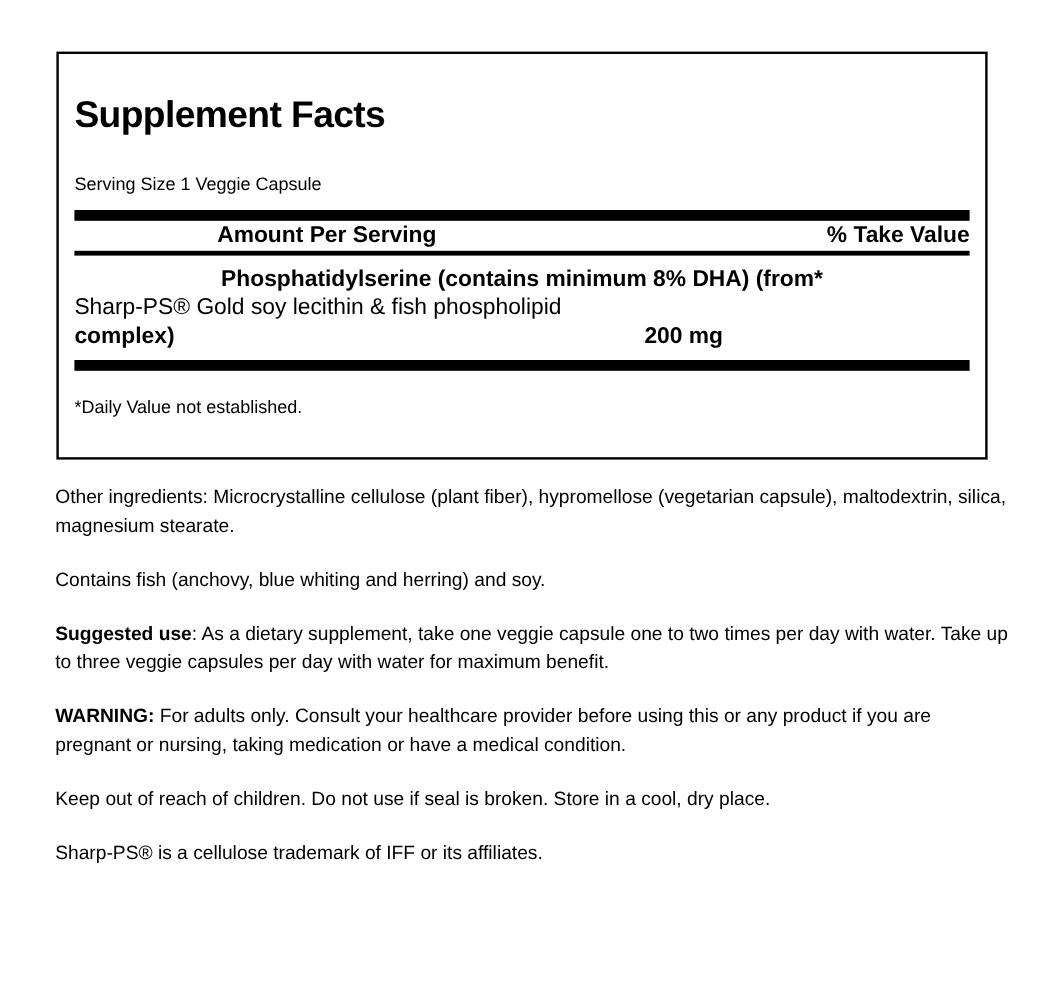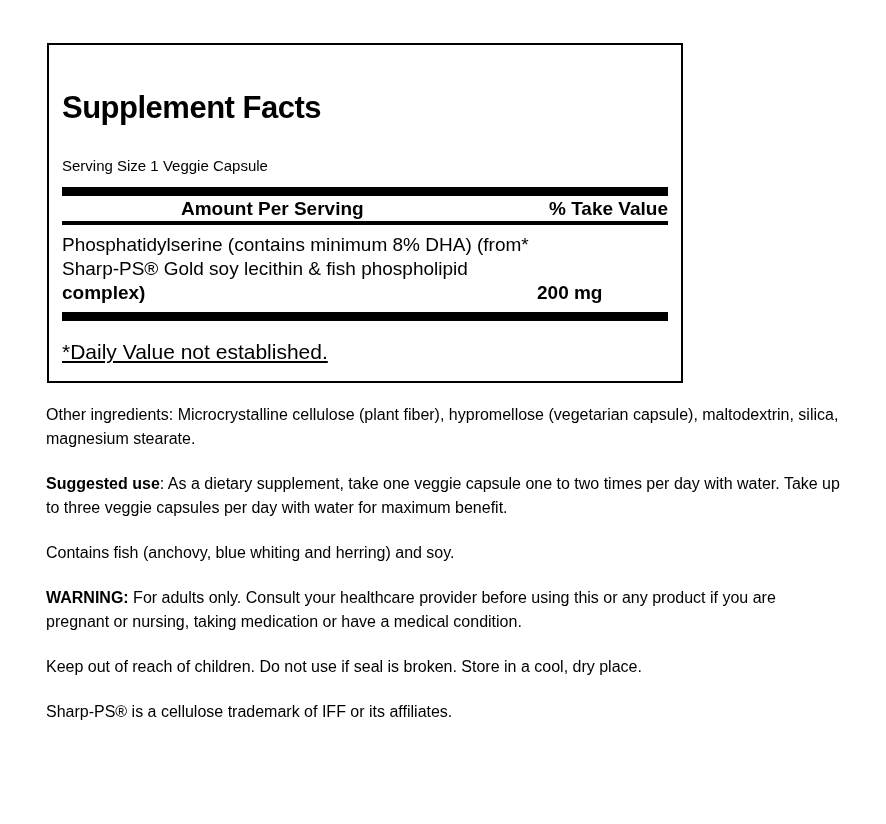--- a/index.html
+++ b/index.html
@@ -10,25 +10,25 @@
     background: #ffffff;
     font-family: "Liberation Sans", sans-serif;
     color: #000000;
     overflow: hidden;
   }
   
   .facts-box {
     position: absolute;
     left: 47px;
     top: 43px;
-    width: 636px;
+    width: 776px;
     height: 340px;
     border: 2px solid #000000;
     box-sizing: border-box;
-    padding: 12px 13px;
+    padding: 0 13px;
   }
   .panel-title {
     font-size: 31px;
     font-weight: bold;
     margin: 33px 0 0 0;
     letter-spacing: -0.5px;
   }
   .serving {
     font-size: 15px;
     margin-top: 29px;
@@ -48,30 +48,30 @@
     padding: 2px 0 1px 0;
   }
   .col-head .amount-head { margin-left: 119px; }
   .ing-row {
     font-size: 19px;
     line-height: 24px;
     margin-top: 8px;
   }
   .ing-line1 {
     display: flex;
-    justify-content: flex-start;
+    justify-content: center;
     align-items: flex-start;
+    font-weight: bold;
   }
   .ing-line3 { position: relative; font-weight: bold; }
   .ing-line3 .amount { position: absolute; left: 475px; top: 0; }
   .footnote {
-    font-size: 21px;
+    font-size: 15px;
     line-height: 22px;
     margin-top: 20px;
-    text-decoration: underline;
   }
   
   .body-text {
     position: absolute;
     left: 46px;
     top: 403px;
     width: 794px;
     font-size: 16px;
     line-height: 24px;
   }
@@ -110,23 +110,23 @@
     </div>
 
     <div class="bar thick-bottom"></div>
 
     <div class="footnote">*Daily Value not established.</div>
   </section>
 
   <section class="body-text">
     <p>Other ingredients: Microcrystalline cellulose (plant fiber), hypromellose (vegetarian capsule), maltodextrin, silica, magnesium stearate.</p>
 
+    <p>Contains fish (anchovy, blue whiting and herring) and soy.</p>
+
     <p><b>Suggested use</b><span>: As a dietary supplement, take one veggie capsule one to two times per day with water. Take up to three veggie capsules per day with water for maximum benefit.</span></p>
-
-    <p>Contains fish (anchovy, blue whiting and herring) and soy.</p>
 
     <p><b>WARNING:</b><span> For adults only. Consult your healthcare provider before using this or any product if you are pregnant or nursing, taking medication or have a medical condition.</span></p>
 
     <p>Keep out of reach of children. Do not use if seal is broken. Store in a cool, dry place.</p>
 
     <p>Sharp-PS® is a cellulose trademark of IFF or its affiliates.</p>
   </section>
 
 </div>
 

